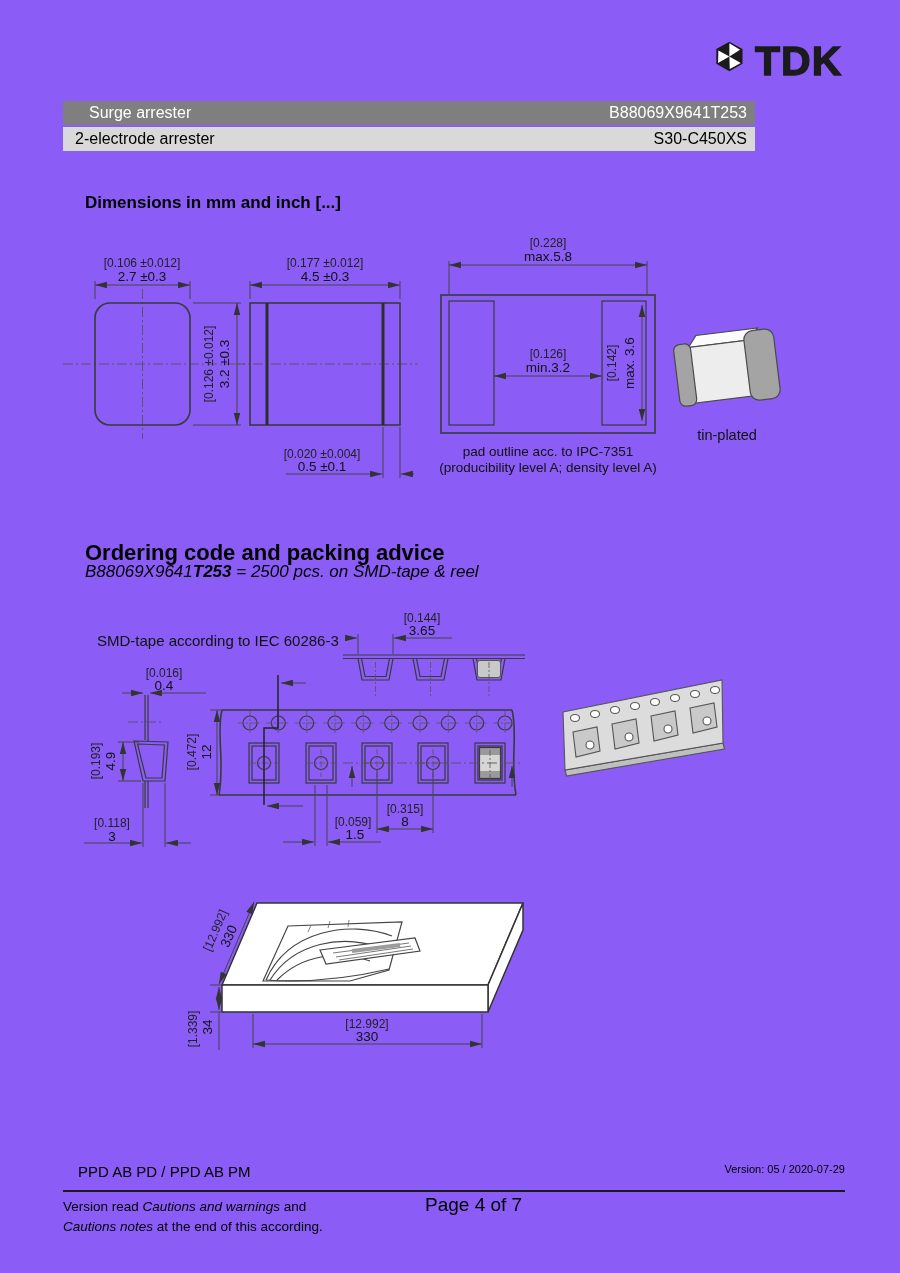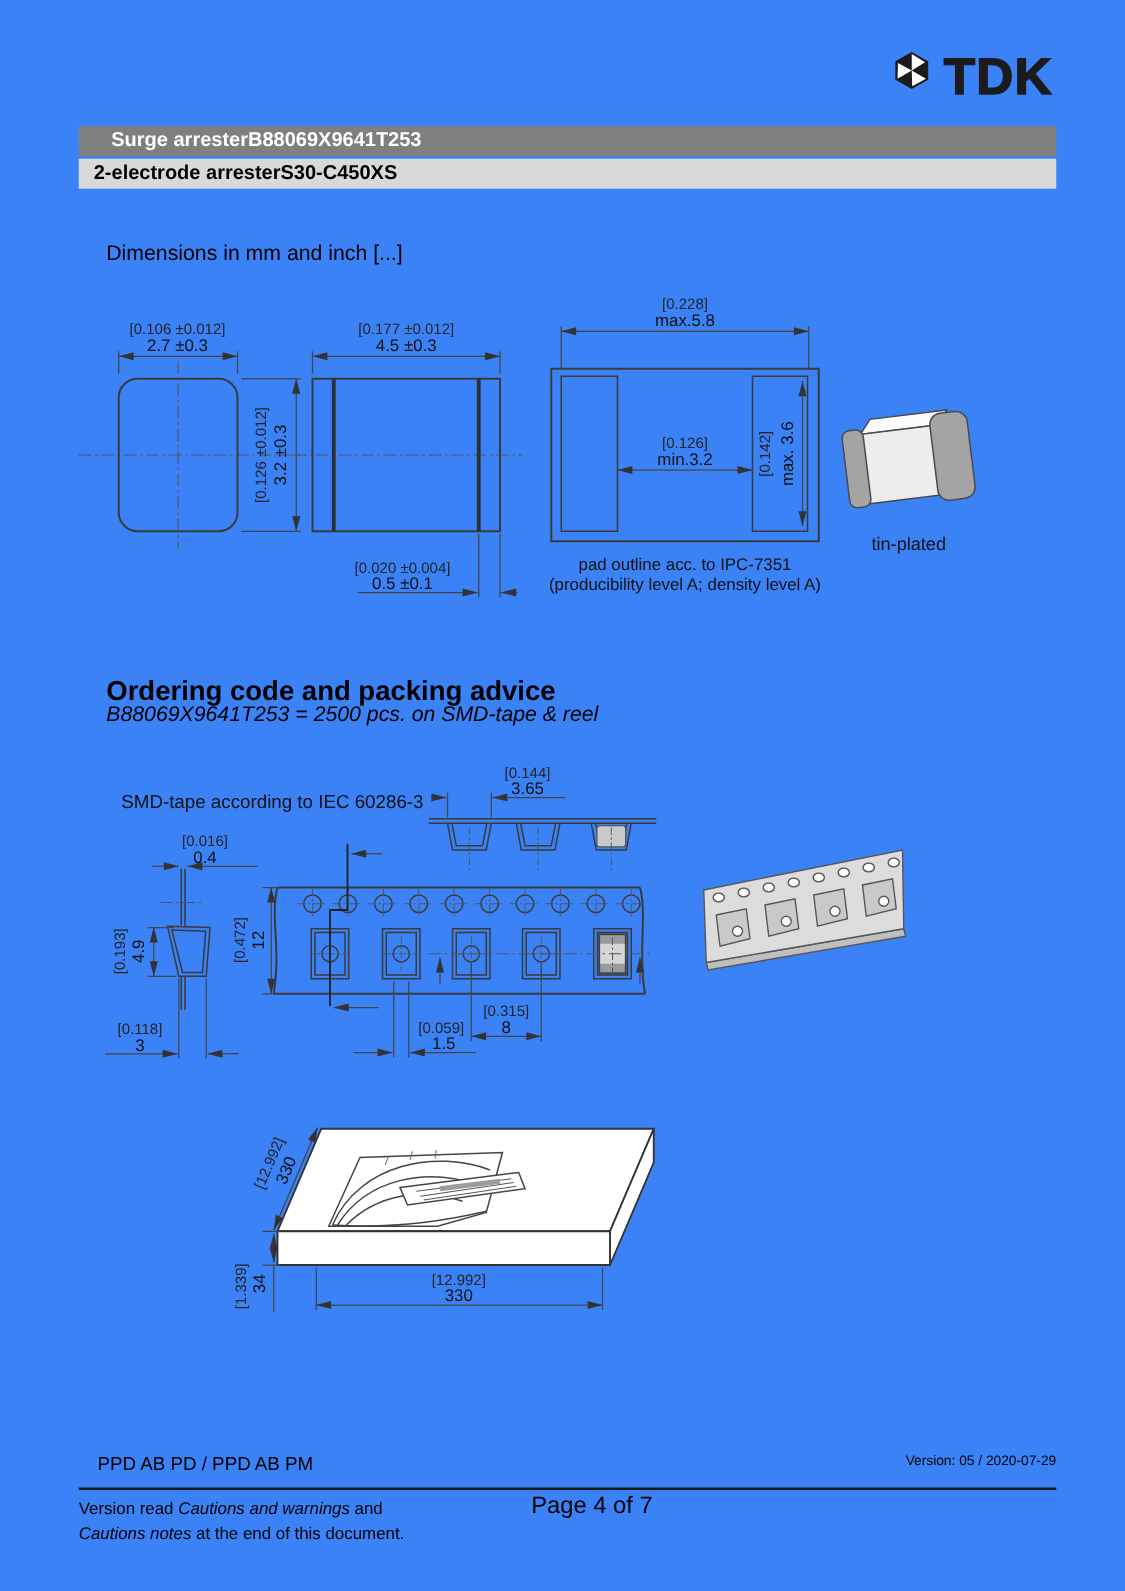--- a/index.html
+++ b/index.html
@@ -1,29 +1,29 @@
 <!DOCTYPE html>
 <html><head>
 <meta charset="utf-8">
 <style>
   html,body{margin:0;padding:0;background:#fff;}
-  #page{position:relative;width:900px;height:1273px;background:#3b82f6;
+  #page{position:relative;width:900px;height:1273px;background:#8b5cf6;
         font-family:"Liberation Sans",sans-serif;overflow:hidden;}
   .abs{position:absolute;}
   
-  .bar{position:absolute;left:63px;width:782px;height:24px;box-sizing:border-box;
-       display:flex;align-items:center;
-       padding:0 8px 0 26px;font-weight:bold;font-size:16px;}
+  .bar{position:absolute;left:63px;width:692px;height:24px;box-sizing:border-box;
+       display:flex;justify-content:space-between;align-items:center;
+       padding:0 8px 0 26px;font-weight:normal;font-size:16px;}
   .bar1{top:101px;background:#7f7f7f;color:#fff;}
   .bar2{top:127px;background:#d9d9d9;color:#000;padding-left:12px;}
   
-  .h-dim{position:absolute;left:85px;top:193px;font-size:17px;font-weight:normal;color:#000;}
+  .h-dim{position:absolute;left:85px;top:193px;font-size:17px;font-weight:bold;color:#000;}
   .h-ord{position:absolute;left:85px;top:540px;font-size:22px;font-weight:bold;color:#000;}
   .ord-line{position:absolute;left:85px;top:562px;font-size:17px;font-style:italic;color:#000;}
-  .ord-line .b{font-weight:normal;}
+  .ord-line .b{font-weight:bold;}
   
   svg{font-family:"Liberation Sans",sans-serif;}
   .ol{stroke:#3a3a3a;stroke-width:1.6;fill:none;}
   .o2{stroke:#3a3a3a;stroke-width:1.2;fill:none;}
   .dl{stroke:#444;stroke-width:1;fill:none;}
   .cl{stroke:#555;stroke-width:0.9;fill:none;stroke-dasharray:10 3 2 3;}
   .clf{stroke:#555;stroke-width:0.8;fill:none;stroke-dasharray:6 2 2 2;}
   text.dt{font-size:12px;fill:#222;}
   text.dtm{font-size:13.5px;fill:#111;}
   text.lbl{font-size:15px;fill:#111;}
@@ -293,17 +293,17 @@
       <text class="dt" x="197" y="148" text-anchor="middle">[12.992]</text>
       <text class="dtm" x="197" y="161" text-anchor="middle">330</text>
     </g>
   </svg>
 
   <div class="dept">PPD AB PD / PPD AB PM</div>
   <div class="version">Version: 05 / 2020-07-29</div>
   <div class="rule"></div>
   <div class="note">
     <span>Version read </span><i>Cautions and warnings</i><span> and</span><br>
-    <i>Cautions notes</i><span> at the end of this document.</span>
+    <i>Cautions notes</i><span> at the end of this according.</span>
   </div>
   <div class="pagenum">Page 4 of 7</div>
 
 </div>
 
 </body></html>

